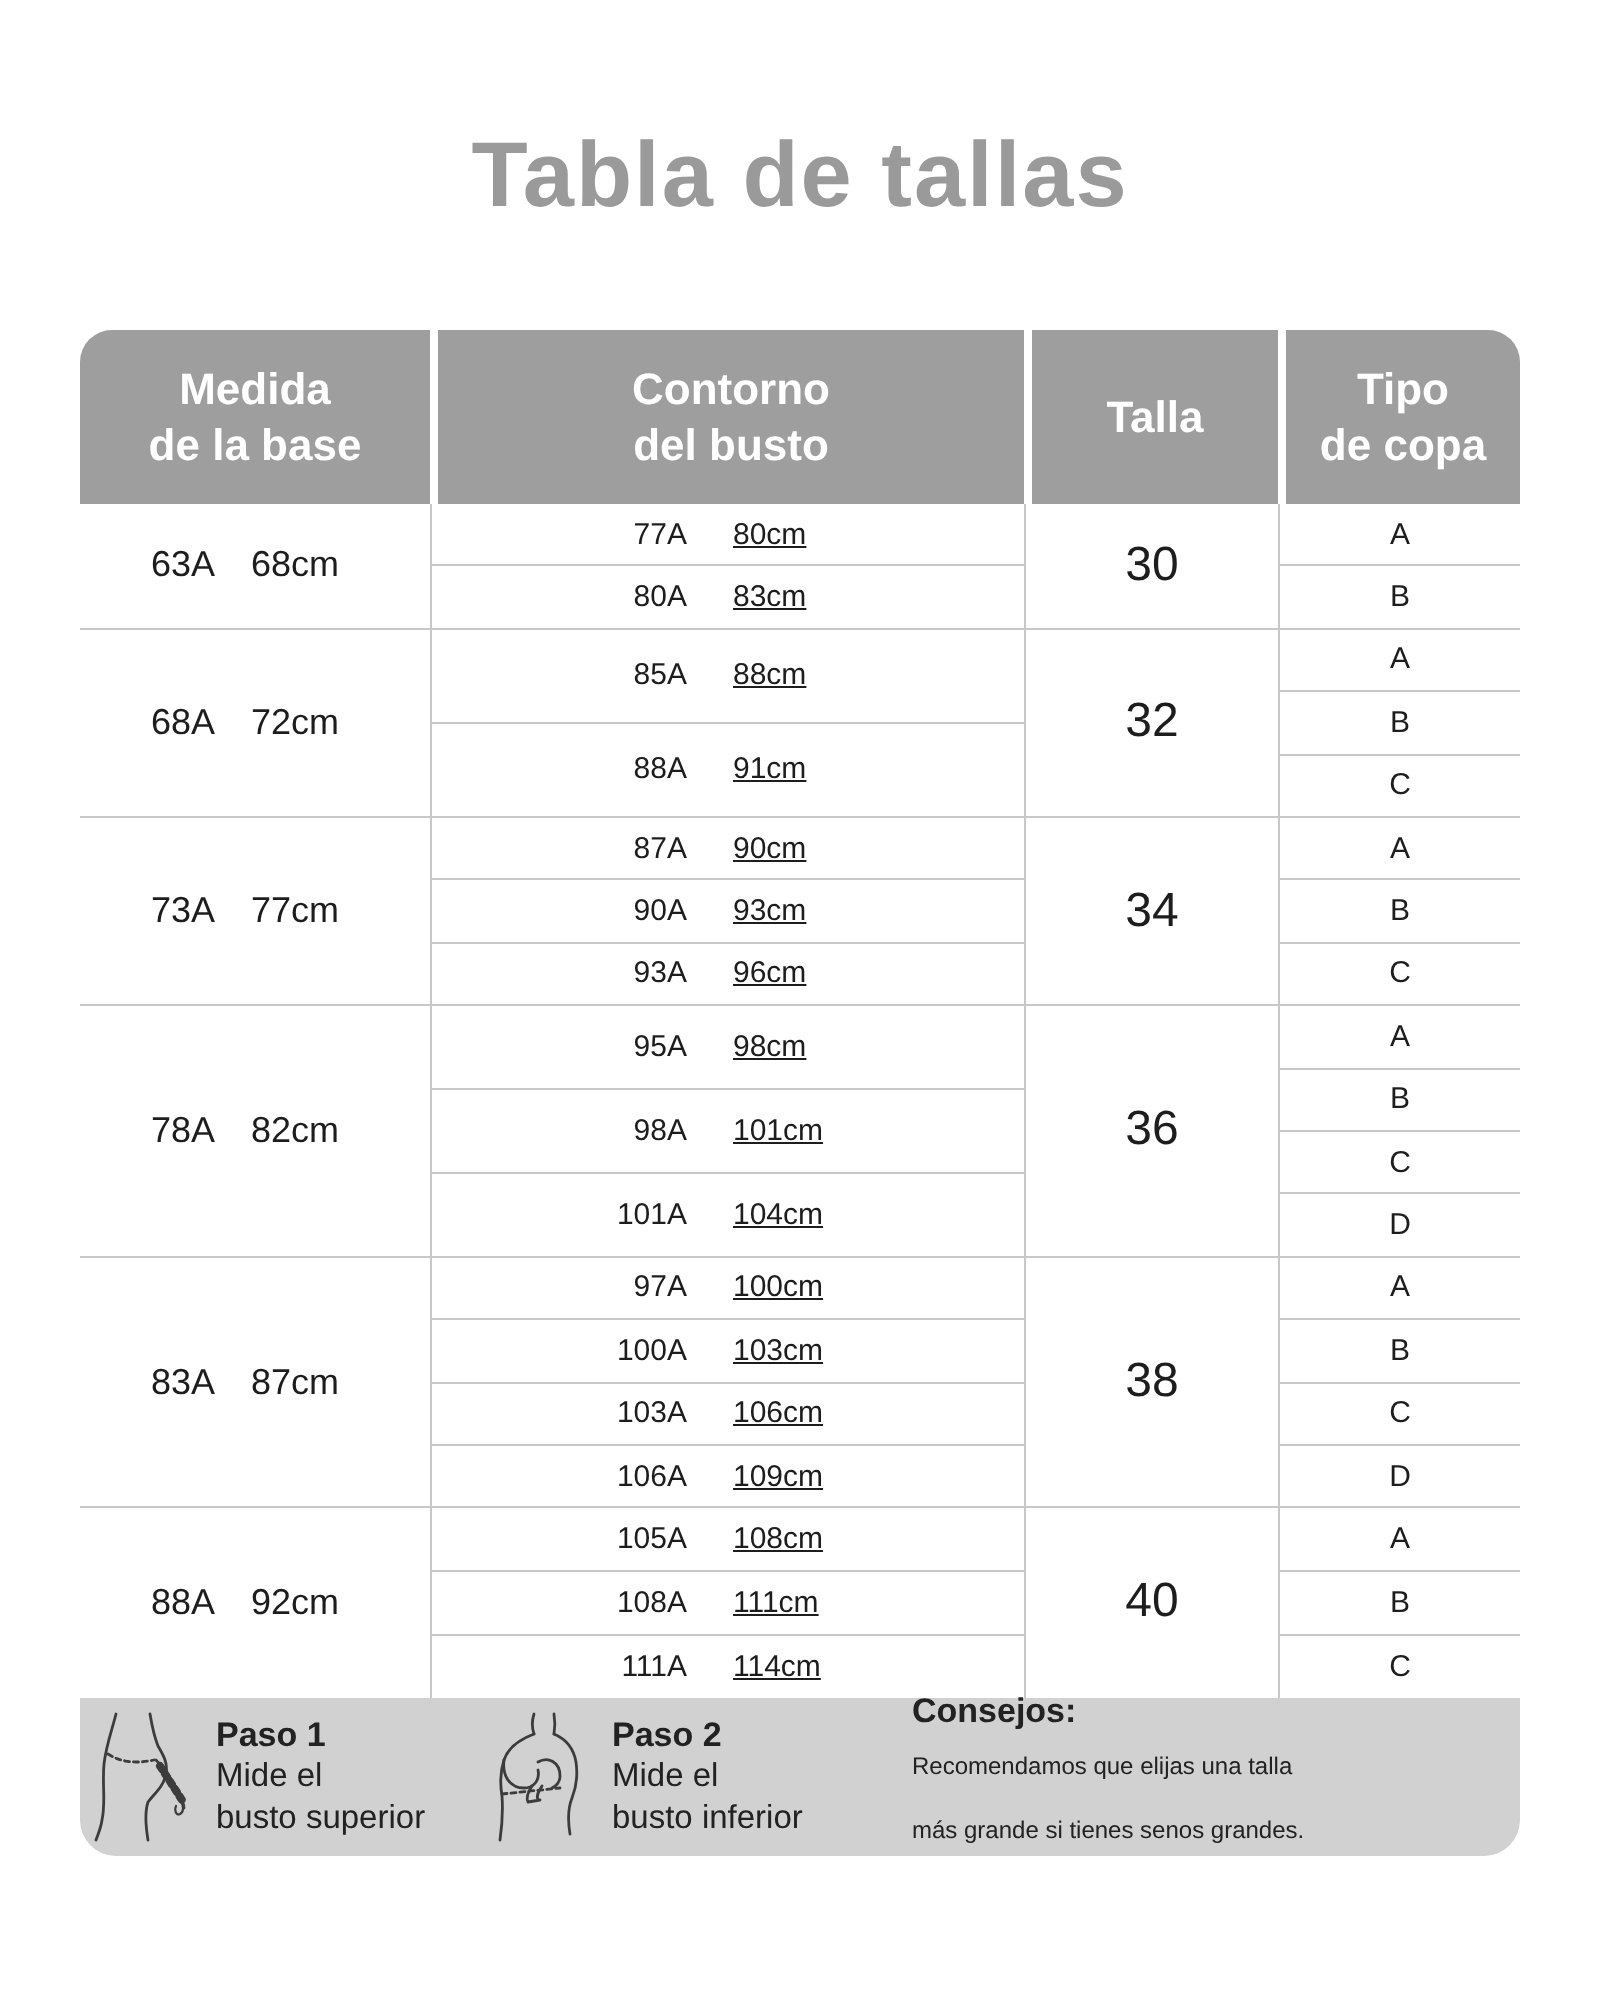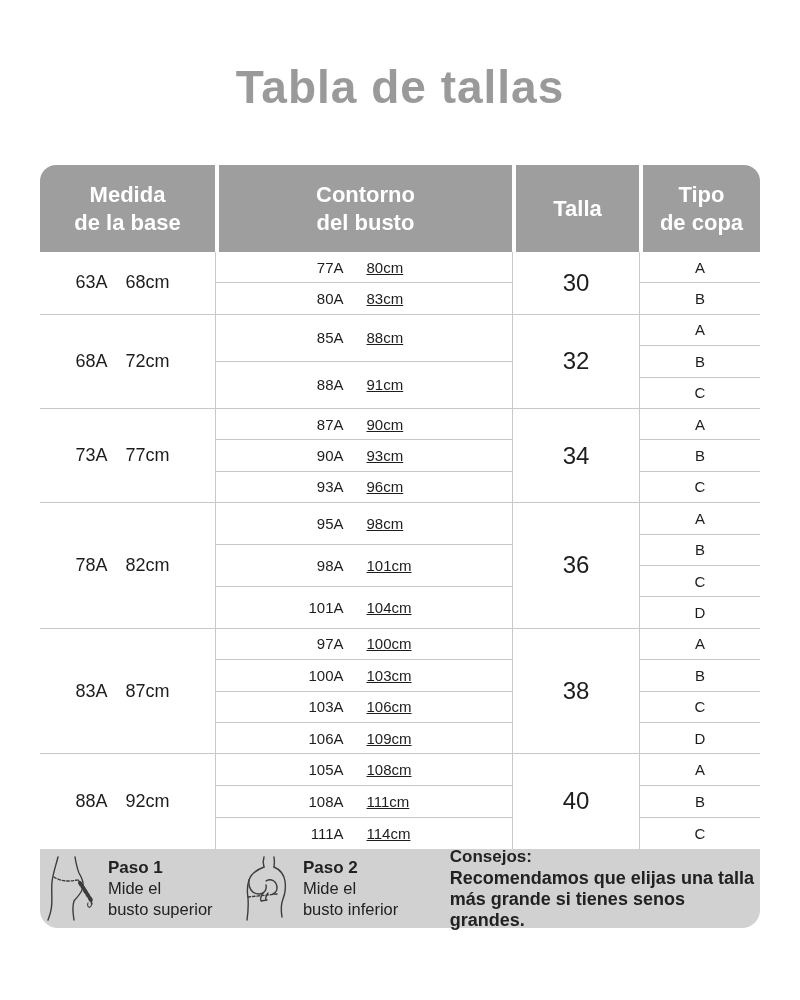--- a/index.html
+++ b/index.html
@@ -75,21 +75,21 @@
     padding-left:2px;
     color:#222222;
   }
   .step { display:flex; align-items:center; width:198px; }
   .step .icon { width:56px; height:66px; flex:none; margin-right:10px; }
   .step .icon svg { width:56px; height:66px; display:block; }
   .step-title { font-weight:bold; font-size:17px; line-height:21px; }
   .step-text  { font-size:16.5px; line-height:21px; white-space:pre-line; }
   .tips { margin-left:18px; }
   .tips-title { font-weight:bold; font-size:17px; line-height:22px; }
-  .tips-text  { font-size:18px; line-height:21px; white-space:pre-line;font-weight:bold; }
+  .tips-text  { font-size:12px; line-height:32px; white-space:pre-line; }
 </style>
 </head>
 <body>
 
 <div class="page">
 
   <h1 class="title">Tabla de tallas</h1>
 
   <div class="table">
 

